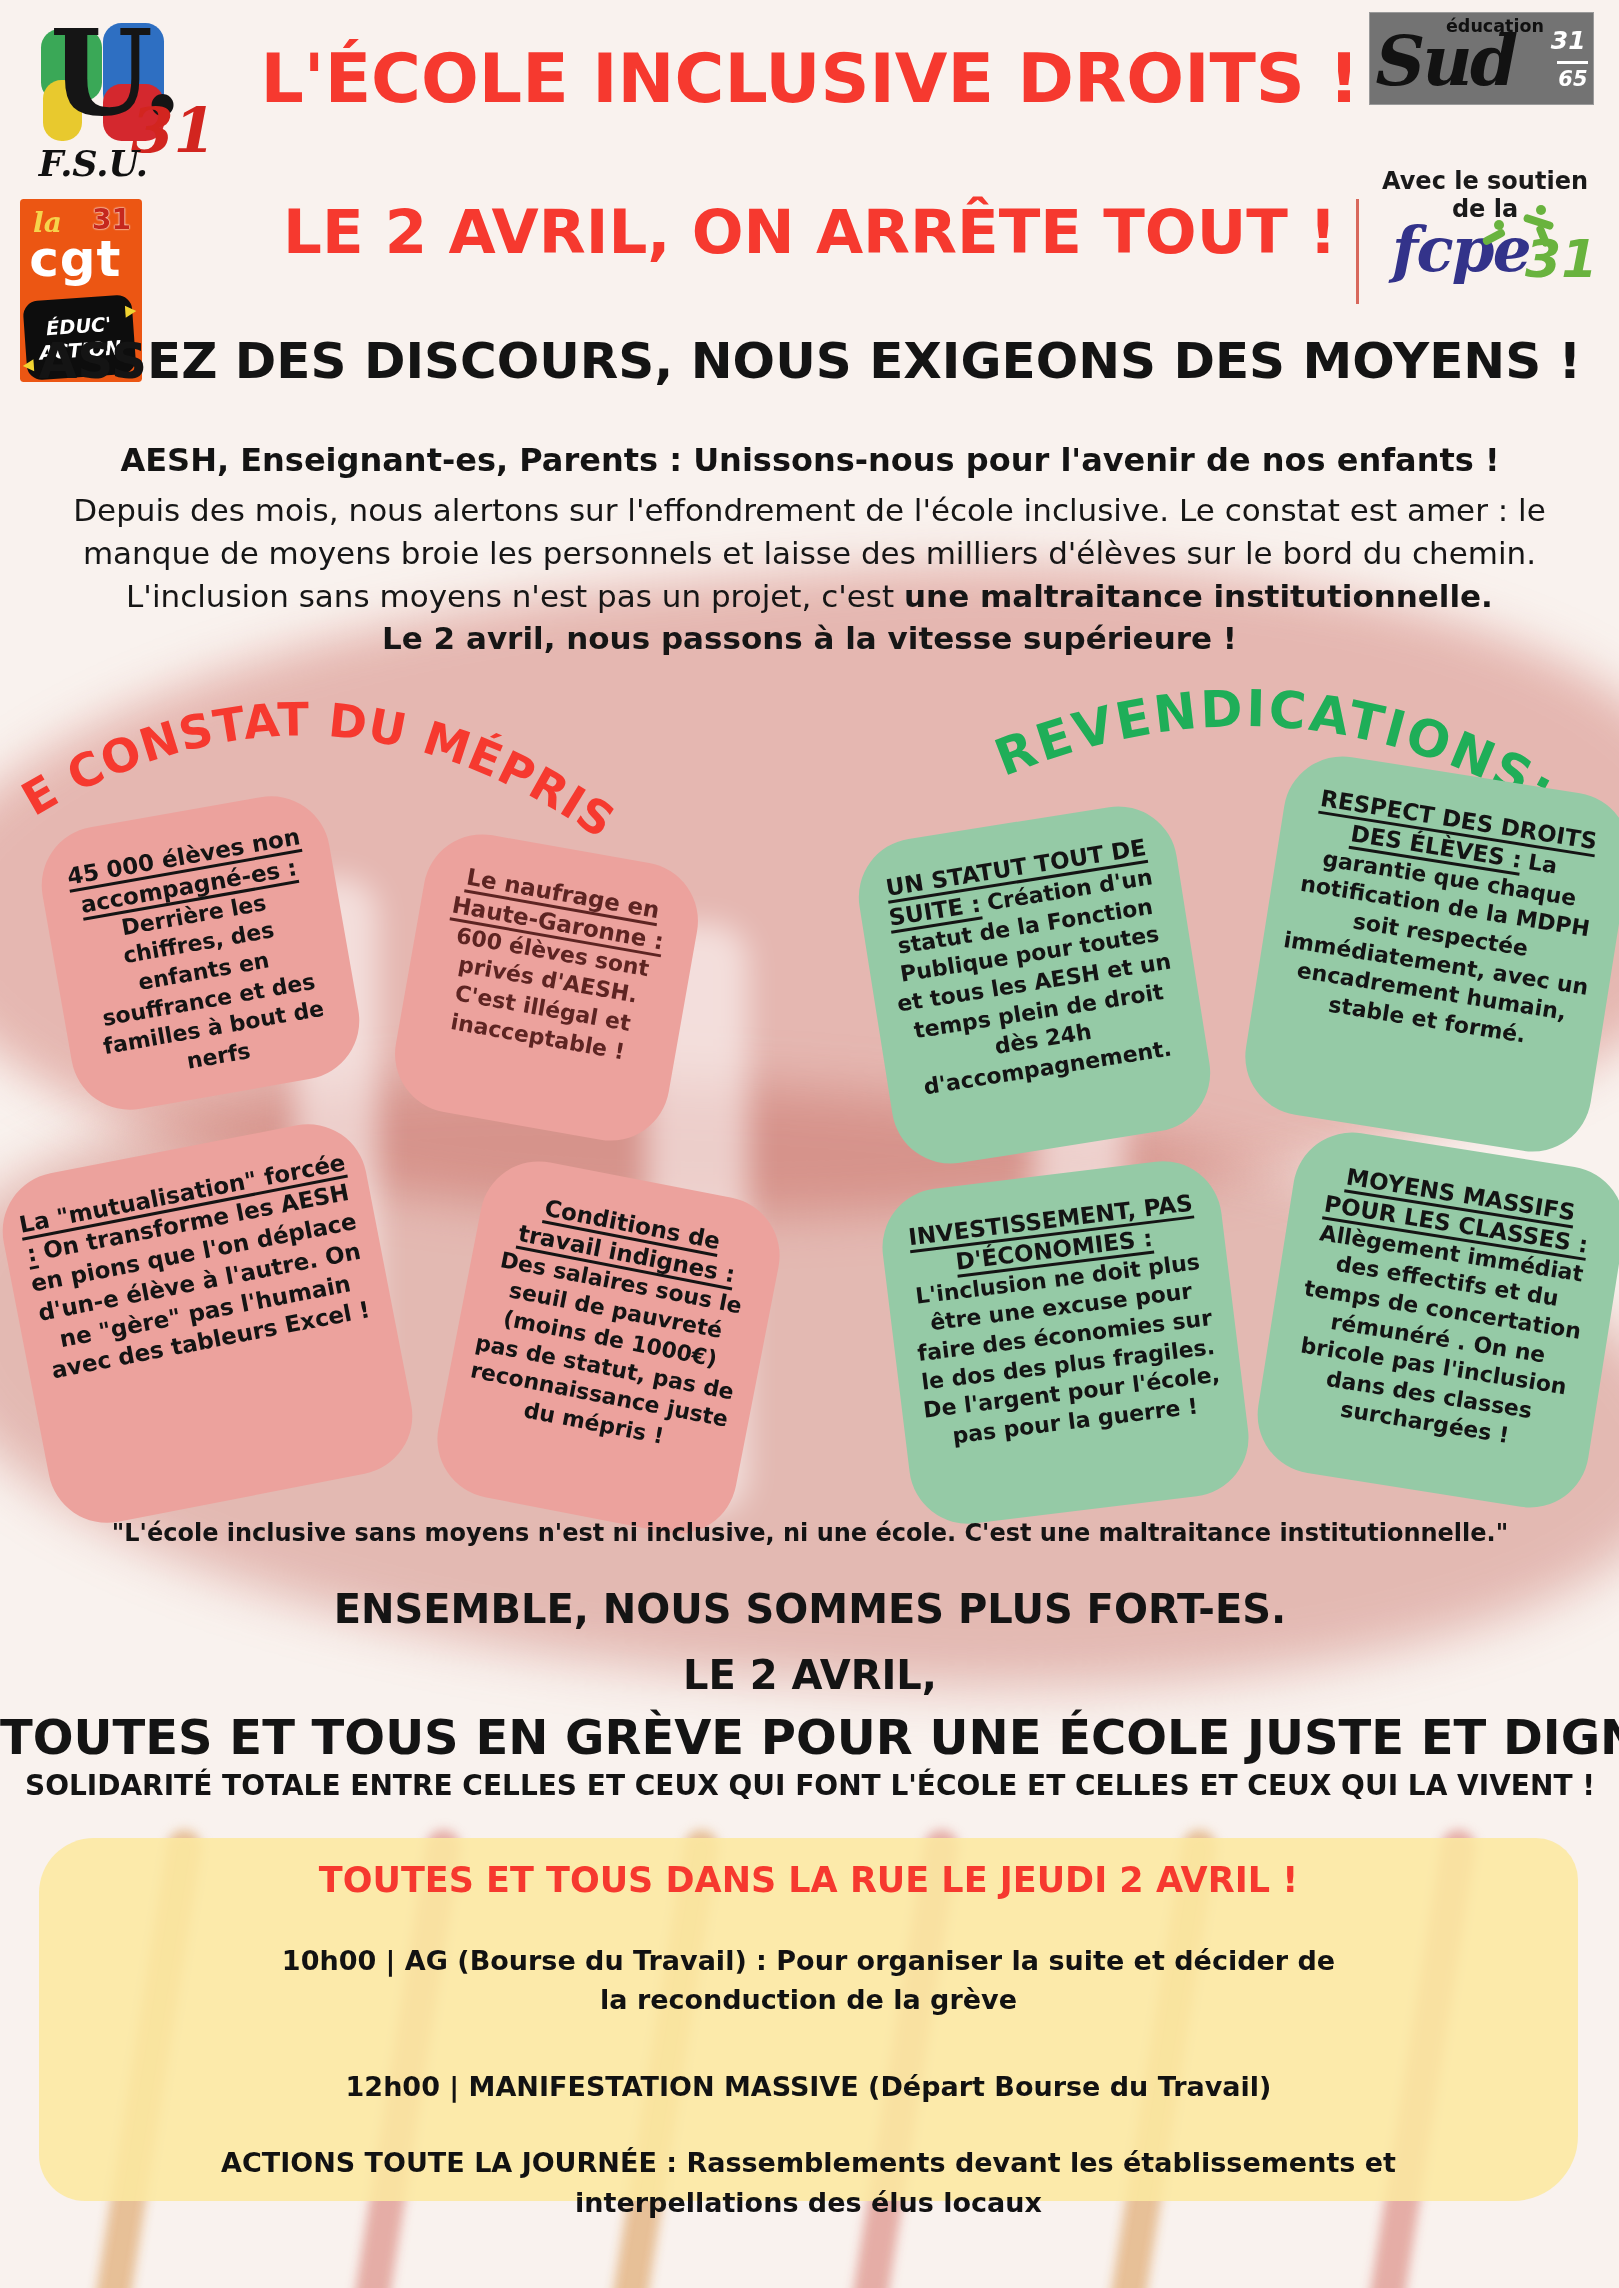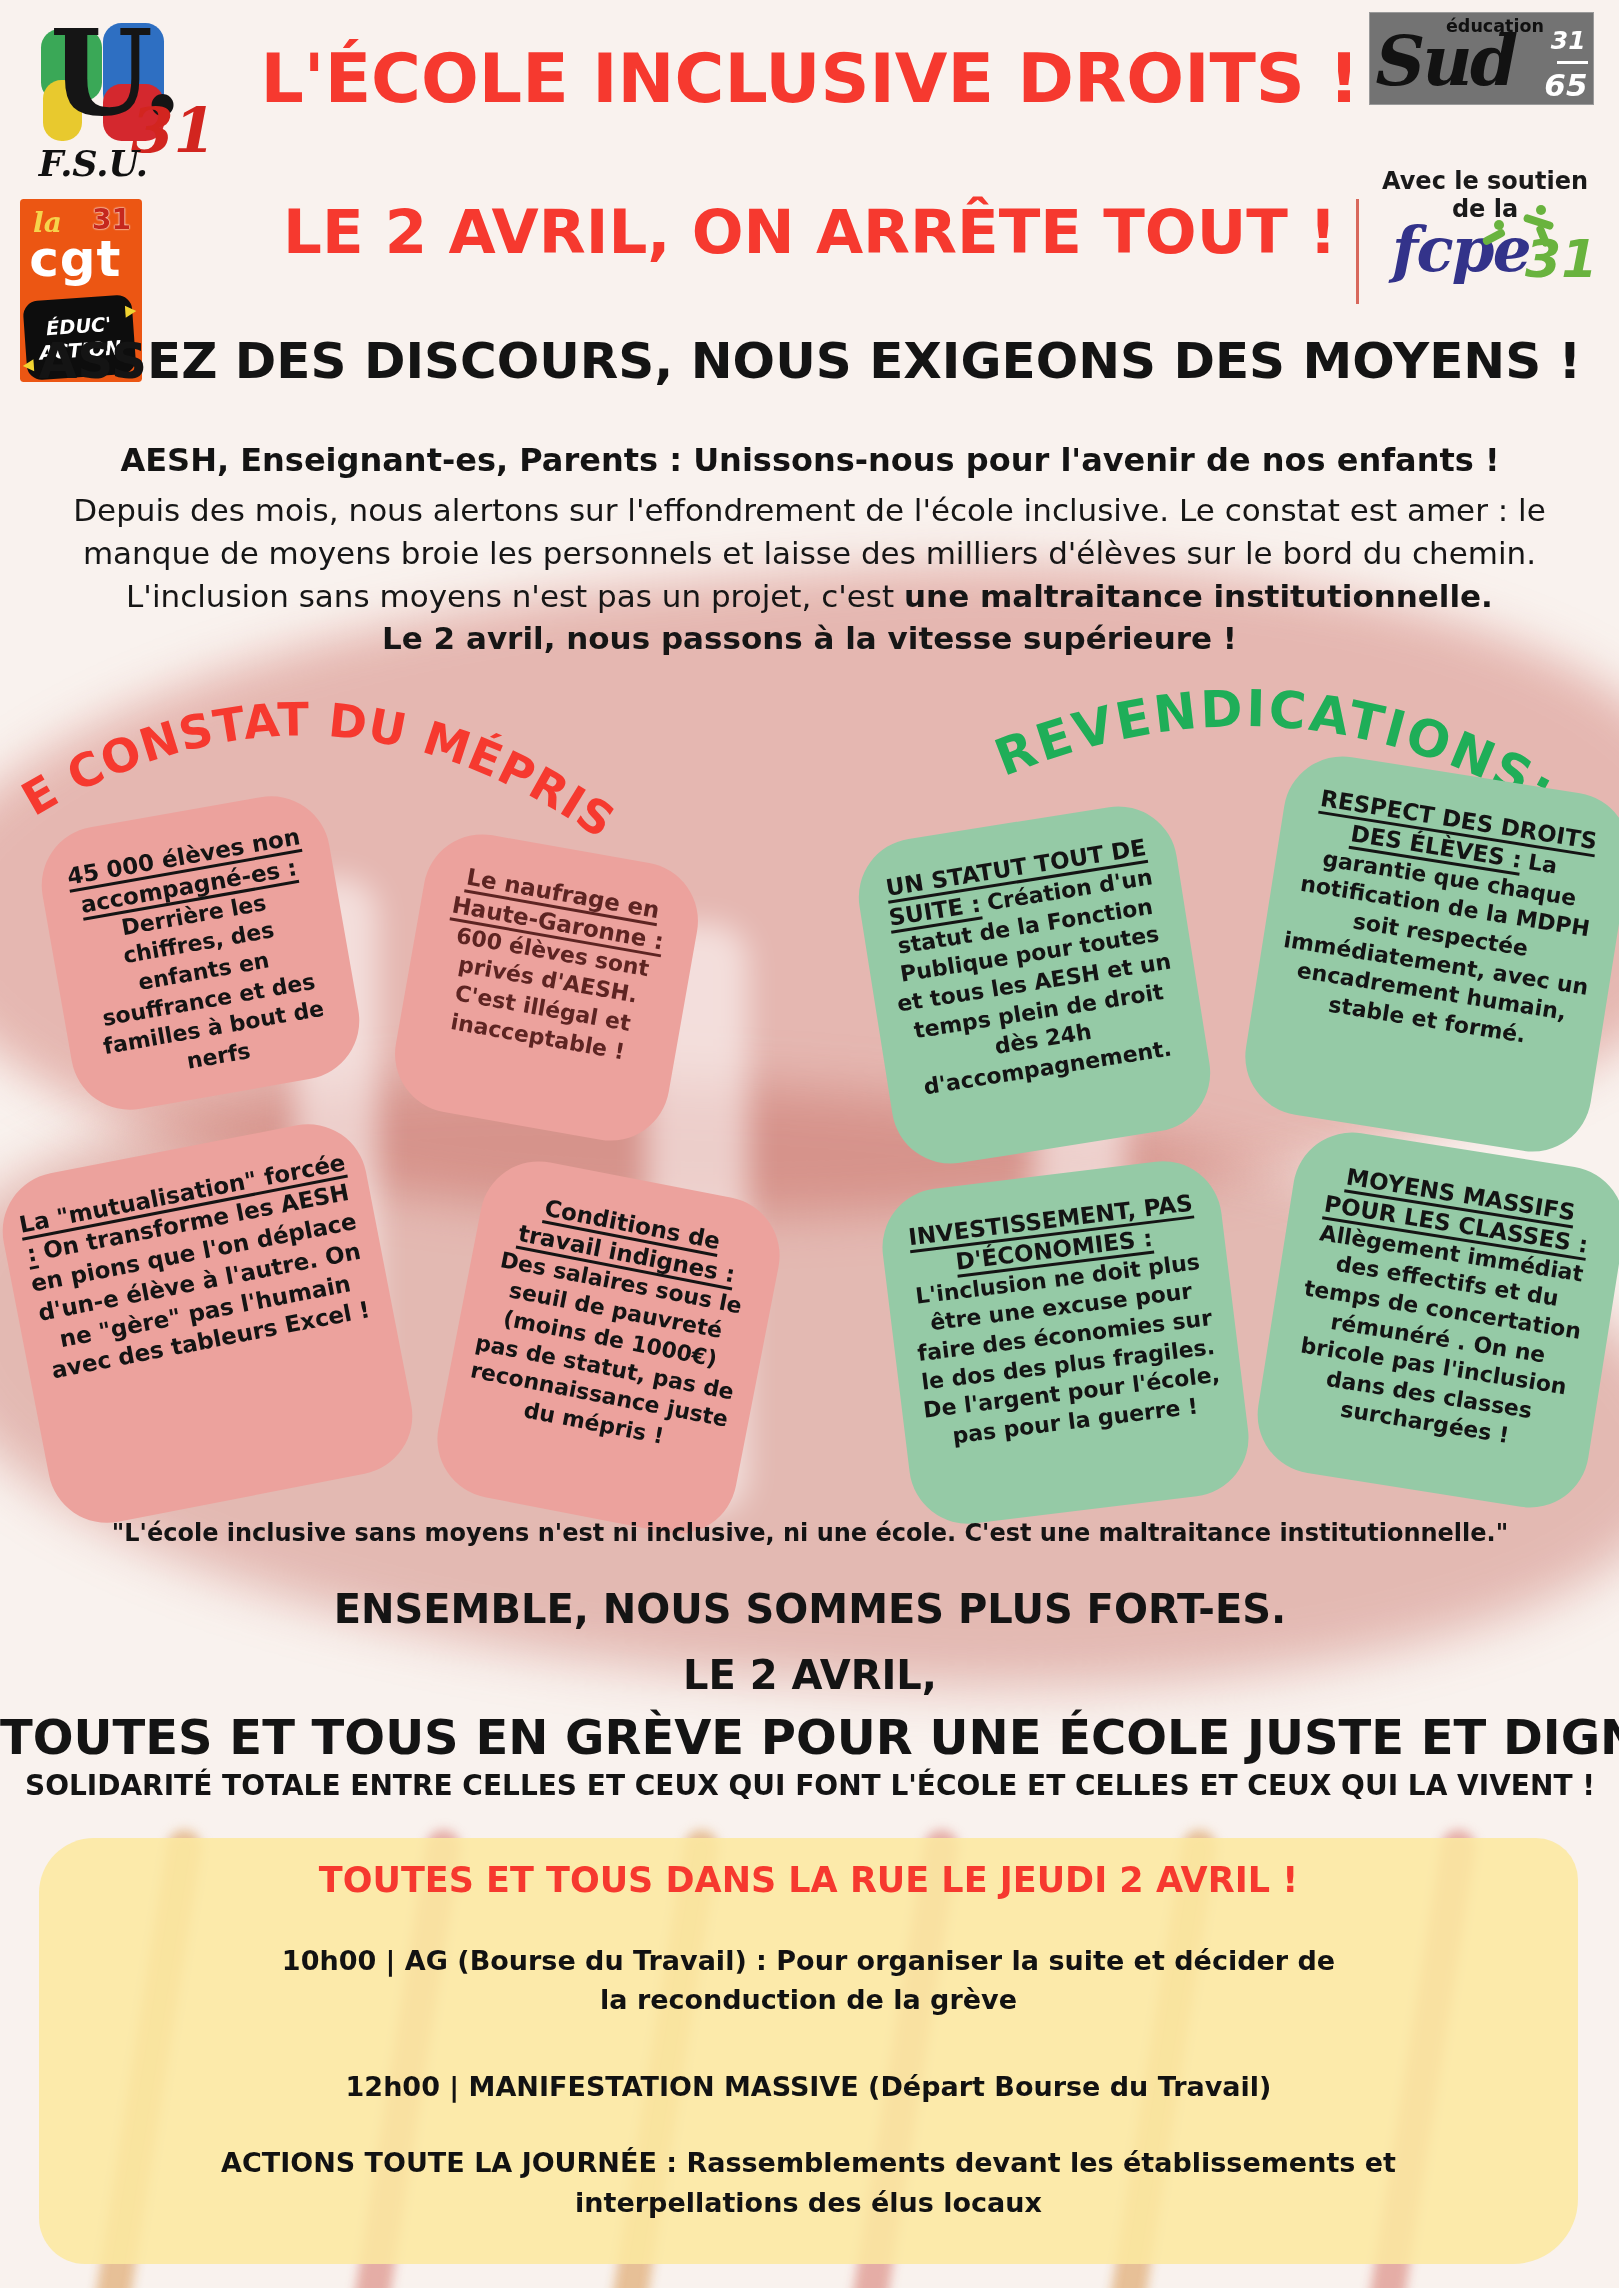--- a/index.html
+++ b/index.html
@@ -32,21 +32,21 @@
   .cgt-educ{position:absolute;left:4.6px;bottom:5.5px;width:109px;height:79px;background:#0d0d0d;border-radius:14.8px;transform:rotate(-4deg);color:#fff;font-style:italic;font-weight:bold;font-size:19.4px;text-align:center;line-height:1.25;padding-top:16.6px;box-sizing:border-box;}
   .tri{position:absolute;width:0;height:0;border-style:solid;}
   .tri1{left:-3.7px;bottom:9.2px;border-width:6.5px 11px 6.5px 0;border-color:transparent #f2d431 transparent transparent;}
   .tri2{right:-3.7px;top:11px;border-width:6.5px 0 6.5px 11px;border-color:transparent transparent transparent #f2d431;}
 
   .sud{left:1369px;top:12px;width:225px;height:93px;background:#737373;border:0.9px solid #9a9a9a;box-sizing:border-box;}
   .sud-sector{position:absolute;left:76px;top:2.8px;font-weight:bold;font-size:17.5px;color:#101010;}
   .sud-name{position:absolute;left:5.5px;top:7.4px;font-family:"DejaVu Serif",serif;font-style:italic;font-weight:bold;font-size:69px;color:#121212;letter-spacing:-2.8px;}
   .sud-d1{position:absolute;right:7.4px;top:13px;font-style:italic;font-weight:bold;font-size:25px;color:#fff;}
   .sud-line{position:absolute;right:5.5px;top:48px;width:31px;height:2.8px;background:#fff;}
-  .sud-d2{position:absolute;right:5.5px;top:54px;font-style:italic;font-weight:bold;font-size:31px;color:#fff;}
+  .sud-d2{position:absolute;right:5.5px;top:54px;font-style:italic;font-weight:bold;font-size:21px;color:#fff;}
 
   .support{left:1364px;top:167px;width:242px;text-align:center;font-weight:bold;font-size:24px;color:#1a1a1a;}
   .fcpe-div{left:1356px;top:199px;width:2.8px;height:105px;background:#d8685c;}
   .fcpe-name{left:1392px;top:214px;font-family:"DejaVu Serif",serif;font-style:italic;font-weight:bold;font-size:61px;color:#33338a;letter-spacing:-1.8px;}
   .fcpe-31{left:1525px;top:229px;font-style:italic;font-weight:bold;font-size:52px;color:#69b33e;}
   .fig-head{position:absolute;width:10px;height:10px;border-radius:50%;background:#69b33e;}
   .fig-limb{position:absolute;background:#69b33e;border-radius:5.5px;}
 
   
   .title1{top:39px;font-size:68px;font-weight:800;color:#f6392f;letter-spacing:0px;}
@@ -79,21 +79,21 @@
   .g4{left:1274px;top:1148px;width:334px;height:344px;transform:rotate(9deg);}
 
   
   .quote{top:1519px;font-size:24px;font-weight:800;}
   .rally1{top:1586px;font-size:40px;font-weight:800;}
   .rally2{top:1652px;font-size:40px;font-weight:800;}
   .rally3{top:1709px;font-size:48px;font-weight:800;}
   .rally4{top:1769px;font-size:28px;font-weight:800;}
 
   
-  .panel{left:39px;top:1838px;width:1539px;height:426px;background:rgba(252,232,160,0.88);border-radius:55px 42px 65px 46px;text-align:center;}
+  .panel{left:39px;top:1838px;width:1539px;height:363px;background:rgba(252,232,160,0.88);border-radius:55px 42px 65px 46px;text-align:center;}
   .panel-heading{margin-top:22px;font-size:35px;font-weight:800;color:#f6392f;}
   .pitem{font-size:27px;font-weight:800;color:#121212;margin-left:auto;margin-right:auto;line-height:1.45;}
   .pi1{margin-top:41px;max-width:1089px;}
   .pi2{margin-top:48px;}
   .pi3{margin-top:37px;max-width:1283px;}
 </style>
 </head>
 <body>
 
 <div id="poster">

